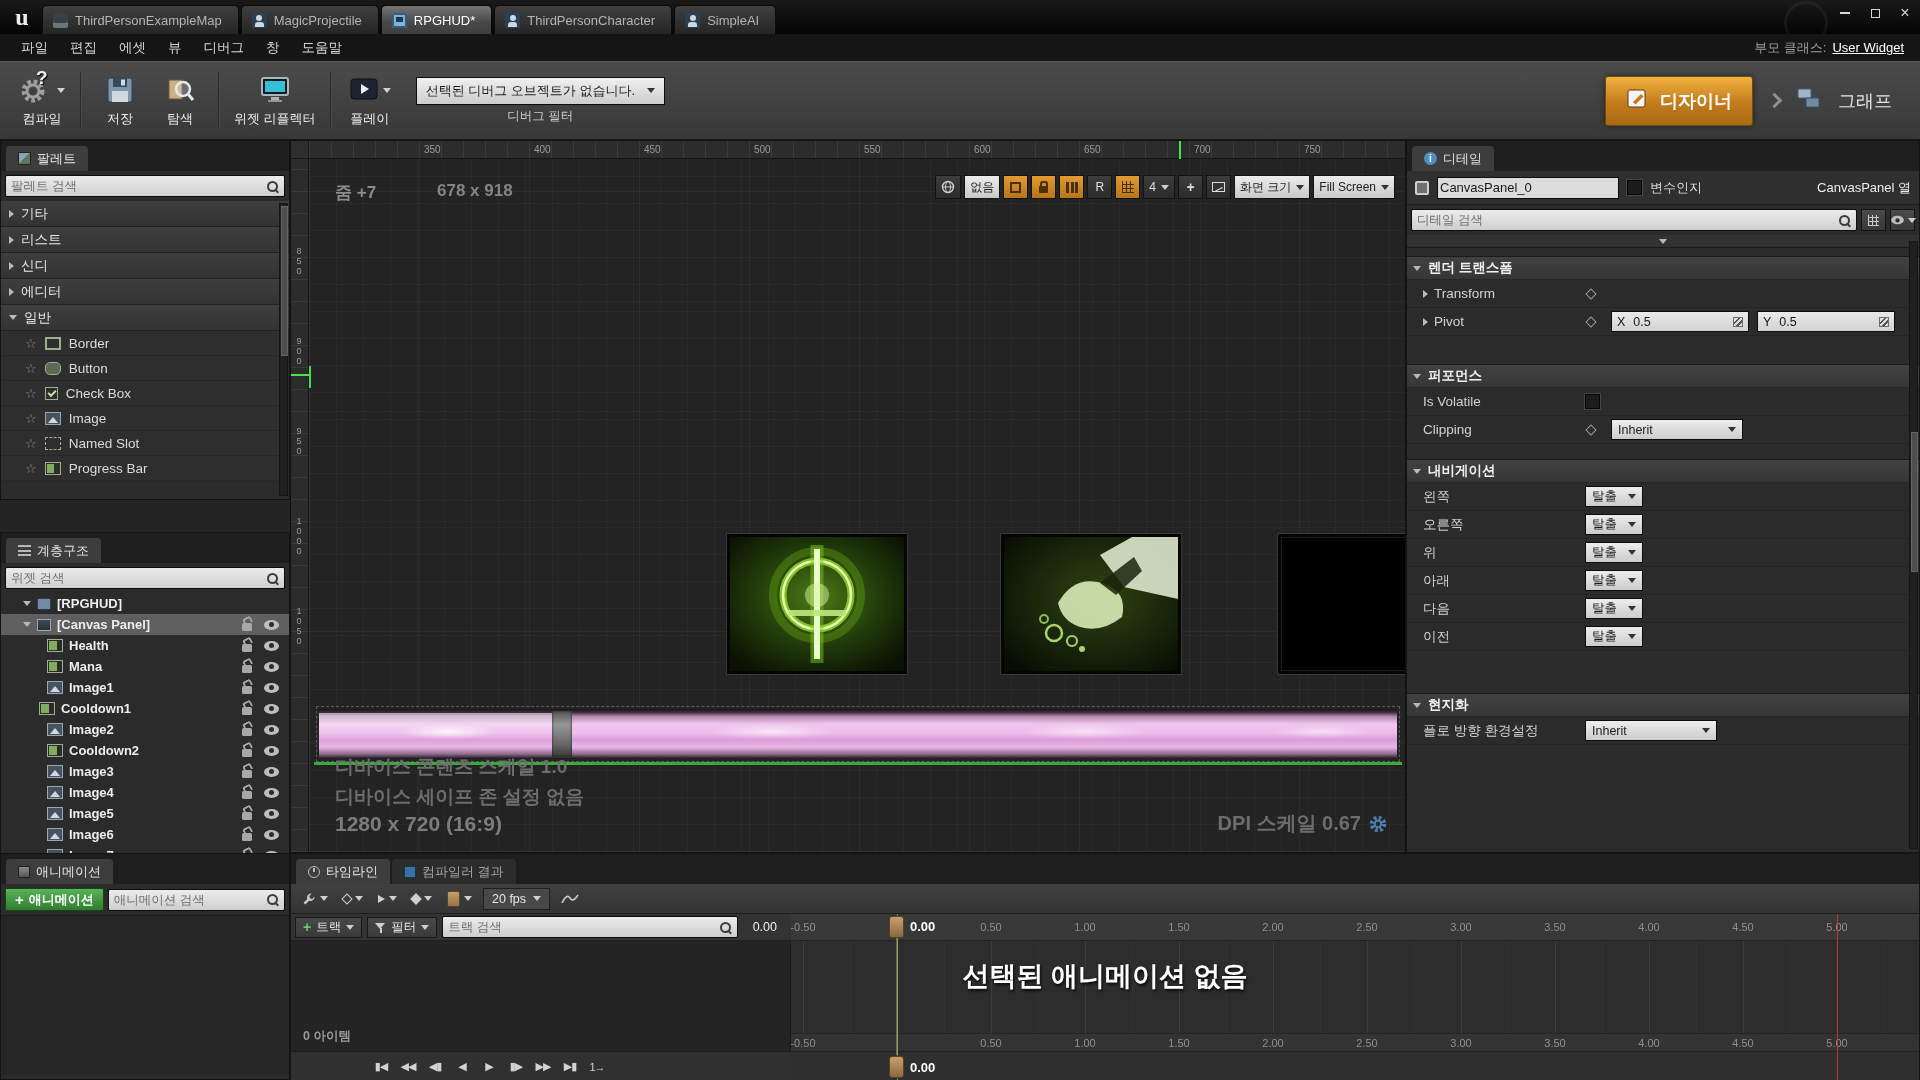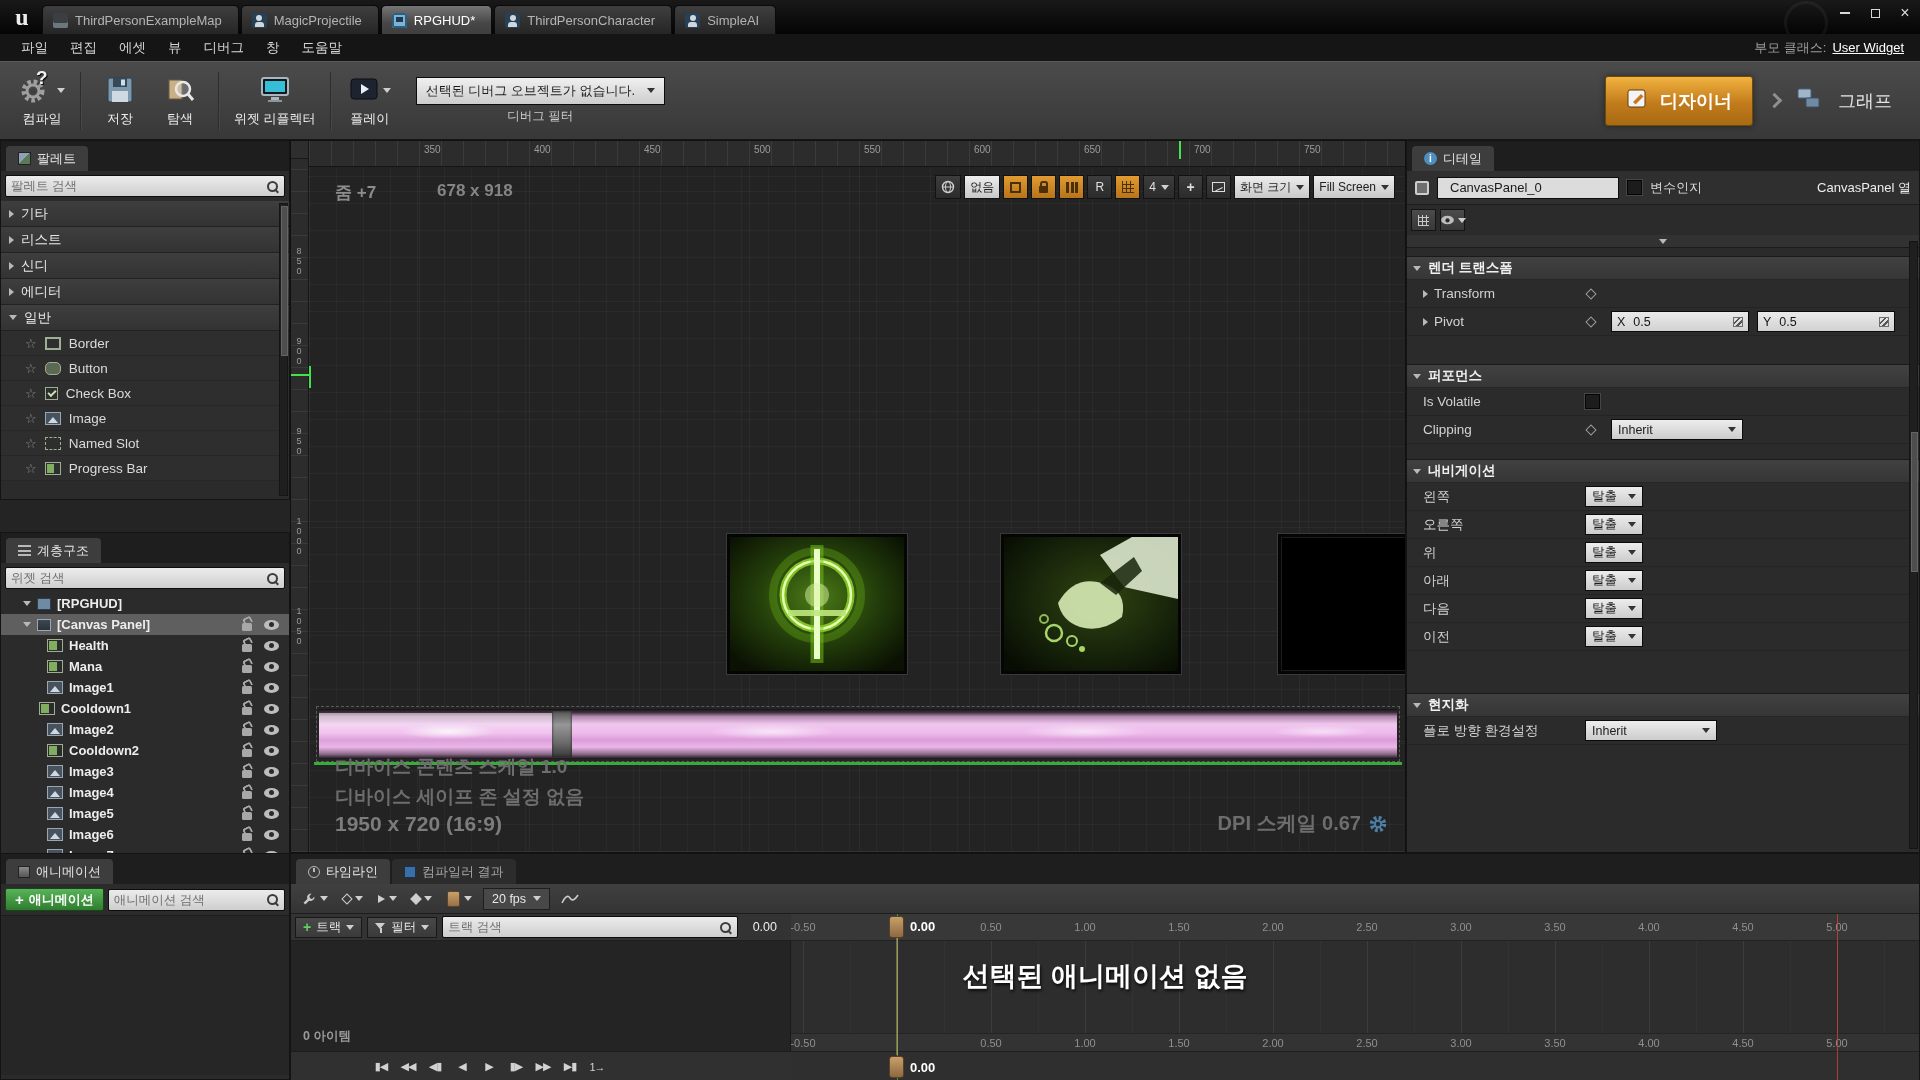--- a/index.html
+++ b/index.html
@@ -88,21 +88,21 @@
 .i-eye::after{content:'';position:absolute;left:5px;top:2.5px;width:5px;height:5px;border-radius:50%;background:#2b2b2b;}
 .i-eye.sm{transform:scale(.85);}
 .i-locko{width:10px;height:8px;background:#a8a8a8;border-radius:1.5px;position:relative;margin-top:5px;flex:none;}
 .i-locko::before{content:'';position:absolute;left:1px;top:-6px;width:5px;height:5px;border:2px solid #a8a8a8;border-bottom:none;border-radius:3px 3px 0 0;transform:rotate(-28deg);}
 .i-root{width:14px;height:12px;background:#6f8ba3;border:1px solid #2c3e4c;flex:none;}
 .i-panel{width:14px;height:12px;border:1px solid #9aa7b2;background:linear-gradient(#3c4852,#2b333b);flex:none;}
 
 
 .canvas{position:absolute;left:290px;top:140px;width:1116px;height:713px;background:#262626;overflow:hidden;border:1px solid #101010;}
 .rcorner{position:absolute;left:0;top:0;width:18px;height:18px;background:#2e2e2e;border-right:1px solid #181818;border-bottom:1px solid #181818;z-index:5;}
-.hruler{position:absolute;left:18px;top:0;right:0;height:26px;background:#2c2c2c;border-bottom:1px solid #151515;z-index:5;background-image:repeating-linear-gradient(90deg,#3a3a3a 0 1px,transparent 1px 22px);}
+.hruler{position:absolute;left:18px;top:0;right:0;height:18px;background:#2c2c2c;border-bottom:1px solid #151515;z-index:5;background-image:repeating-linear-gradient(90deg,#3a3a3a 0 1px,transparent 1px 22px);}
 .hrl{position:absolute;top:3px;font-size:10px;color:#9b9b9b;}
 .vruler{position:absolute;left:0;top:18px;bottom:0;width:18px;background:#2c2c2c;border-right:1px solid #151515;z-index:5;background-image:repeating-linear-gradient(0deg,#3a3a3a 0 1px,transparent 1px 22px);}
 .vrl{position:absolute;left:3px;writing-mode:vertical-rl;text-orientation:upright;font-size:9px;color:#9b9b9b;line-height:1;}
 .hcur{position:absolute;left:870px;top:0;width:2px;height:18px;background:#46e24c;}
 .vcur{position:absolute;top:215px;left:0;height:2px;width:18px;background:#46e24c;}
 .grid{position:absolute;left:18px;top:18px;right:0;bottom:0;overflow:hidden;background-color:#232323;
  background-image:repeating-linear-gradient(0deg,rgba(255,255,255,.03) 0 1px,transparent 1px 27px),repeating-linear-gradient(90deg,rgba(255,255,255,.03) 0 1px,transparent 1px 27px),repeating-linear-gradient(0deg,rgba(255,255,255,.04) 0 1px,transparent 1px 110px),repeating-linear-gradient(90deg,rgba(255,255,255,.04) 0 1px,transparent 1px 110px);}
 .canvaszero{position:absolute;left:0;top:207px;width:2px;height:22px;background:#3fe04a;}
 .zoomtxt{position:absolute;left:26px;top:22px;font-size:17px;font-weight:bold;color:#8d8d8d;}
 .sizetxt{position:absolute;left:128px;top:22px;font-size:17px;font-weight:bold;color:#858585;}
@@ -130,21 +130,21 @@
  radial-gradient(90px 11px at 71% 45%,rgba(255,255,255,.55),transparent 70%),
  radial-gradient(70px 9px at 93% 45%,rgba(255,255,255,.5),transparent 70%);}
 .pinkbar::after{content:'';position:absolute;left:-5px;right:-5px;bottom:-6px;height:3px;background:rgba(70,215,70,.75);}
 .lseg{position:absolute;left:0;top:4px;bottom:4px;width:233px;background:linear-gradient(180deg,rgba(255,255,255,.5),rgba(255,255,255,.12) 45%,rgba(255,255,255,0) 78%);}
 .notch{position:absolute;left:233px;top:2px;bottom:2px;width:20px;background:linear-gradient(180deg,#555,#979797 30%,#6a6a6a 70%,#383838);box-shadow:inset 0 0 3px #1d1d1d;}
 
 
 .details{left:1406px;top:140px;width:514px;height:713px;}
 .namerow{display:flex;align-items:center;gap:8px;padding:0 8px;height:34px;background:#2f2f2f;border-bottom:1px solid #1d1d1d;}
 .nameicon{width:14px;height:14px;border:2px solid #cfcfcf;border-radius:2px;background:#6f6f6f;flex:none;}
-.namefield{width:182px;height:22px;background:#dcdcdc;border:1px solid #0c0c0c;color:#1a1a1a;font-size:13px;padding:0 12px;font-family:inherit;}
+.namefield{width:182px;height:22px;background:#dcdcdc;border:1px solid #0c0c0c;color:#1a1a1a;font-size:13px;padding:0 2px;font-family:inherit;}
 .chk{width:15px;height:15px;background:#1c1c1c;border:1px solid #050505;box-shadow:0 0 0 1px #464646;flex:none;}
 .lbl{font-size:13px;color:#dcdcdc;white-space:nowrap;}
 .openclass{margin-left:auto;font-size:13px;color:#ededed;white-space:nowrap;overflow:hidden;}
 .sqbtn{width:25px;height:22px;background:linear-gradient(#4b4b4b,#383838);border:1px solid #141414;display:flex;align-items:center;justify-content:center;gap:3px;flex:none;}
 .i-grid9{width:11px;height:11px;background-image:repeating-linear-gradient(0deg,#c9c9c9 0 1.5px,transparent 1.5px 4px),repeating-linear-gradient(90deg,#c9c9c9 0 1.5px,transparent 1.5px 4px);}
 .expander{height:13px;background:#323232;border-bottom:1px solid #1b1b1b;display:flex;align-items:center;justify-content:center;}
 .dcat{height:24px;display:flex;align-items:center;gap:7px;padding-left:6px;background:linear-gradient(#414141,#363636);border-top:1px solid #1a1a1a;border-bottom:1px solid #262626;color:#f0f0f0;font-size:13.5px;font-weight:bold;}
 .drow{display:flex;align-items:center;min-height:28px;border-bottom:1px solid #242424;background:#2b2b2b;}
 .dlab{width:172px;padding-left:16px;font-size:13.5px;color:#d2d2d2;display:flex;align-items:center;gap:6px;flex:none;}
 .dval{flex:1;display:flex;align-items:center;gap:8px;padding:3px 6px;min-width:0;}
@@ -647,21 +647,21 @@
         </svg>
       </div>
       <div class="sbox" style="left:969px;top:375px;"></div>
       <div class="pinkbar">
         <span class="lseg"></span>
         <span class="notch"></span>
       </div>
 
       <div class="ovl" style="top:595px;">디바이스 콘텐츠 스케일 1.0</div>
       <div class="ovl" style="top:625px;">디바이스 세이프 존 설정 없음</div>
-      <div class="ovl ovl3" style="top:653px;">1950 x 720 (16:9)</div>
+      <div class="ovl ovl3" style="top:653px;">1280 x 720 (16:9)</div>
       <div class="dpi">
         <span>DPI 스케일 0.67</span>
         <svg width="18" height="18" viewBox="0 0 18 18">
             <circle cx="9" cy="9" r="6" fill="none" stroke="#4d7fa8" stroke-width="4.5" stroke-dasharray="2.6 2.1"></circle>
             <circle cx="9" cy="9" r="3.2" fill="none" stroke="#4d7fa8" stroke-width="2"></circle>
           </svg>
       </div>
     </div>
   </div>
 
@@ -673,20 +673,24 @@
       </div>
     </div>
     <div class="namerow">
       <span class="nameicon"></span>
       <input class="namefield" value="CanvasPanel_0" style="">
       <span class="chk"></span>
       <span class="lbl">변수인지</span>
       <span class="openclass">CanvasPanel 열</span>
     </div>
     <div class="searchrow">
+      <div class="searchbox">
+        <input placeholder="디테일 검색" style="">
+        <span class="i-mag"></span>
+      </div>
       <div class="sqbtn">
           <span class="i-grid9"></span>
         </div>
       <div class="sqbtn">
           <span class="i-eye sm"></span>
           <span class="dd-caret"></span>
         </div>
     </div>
     <div class="expander">
         <span class="tri open"></span>

